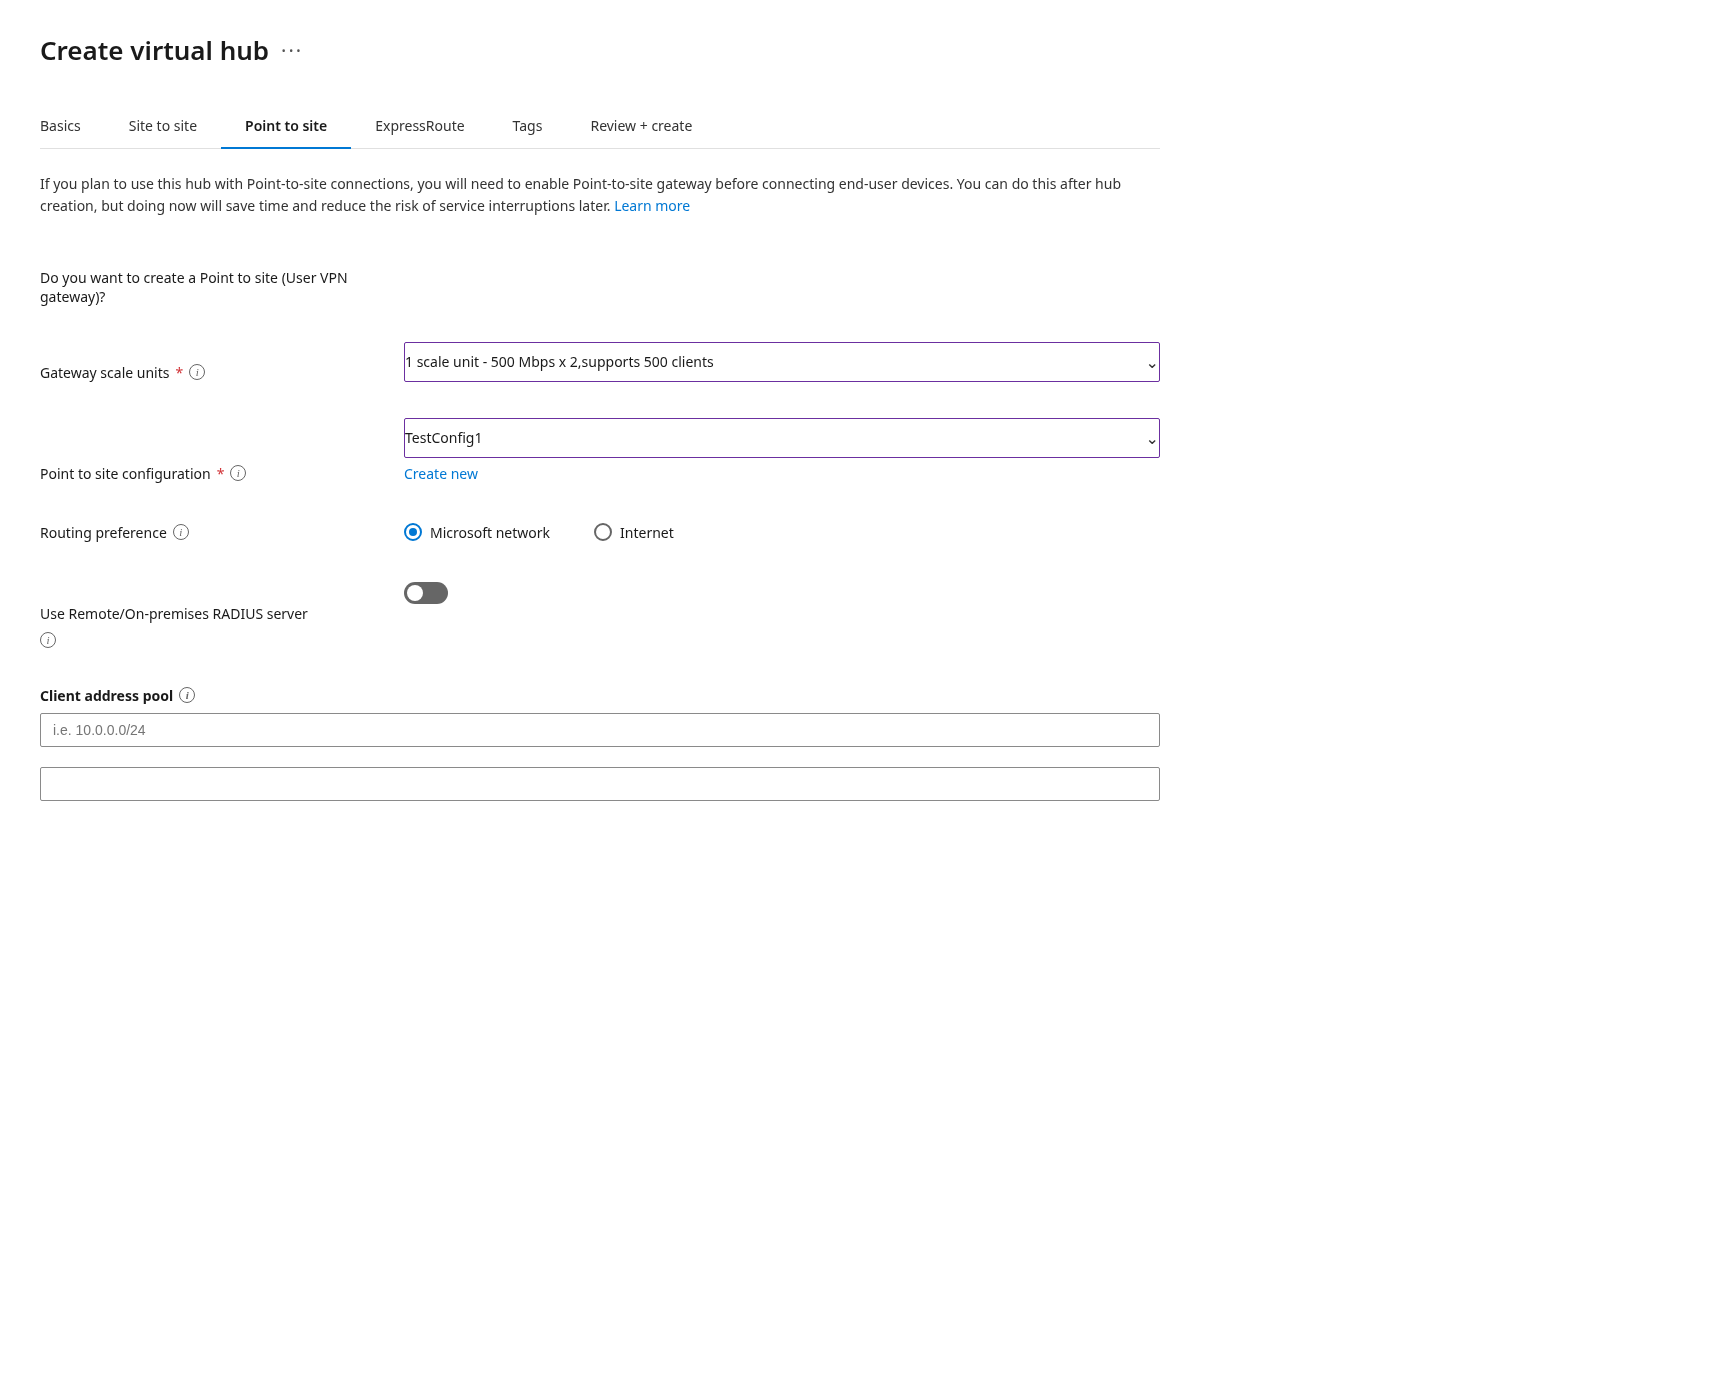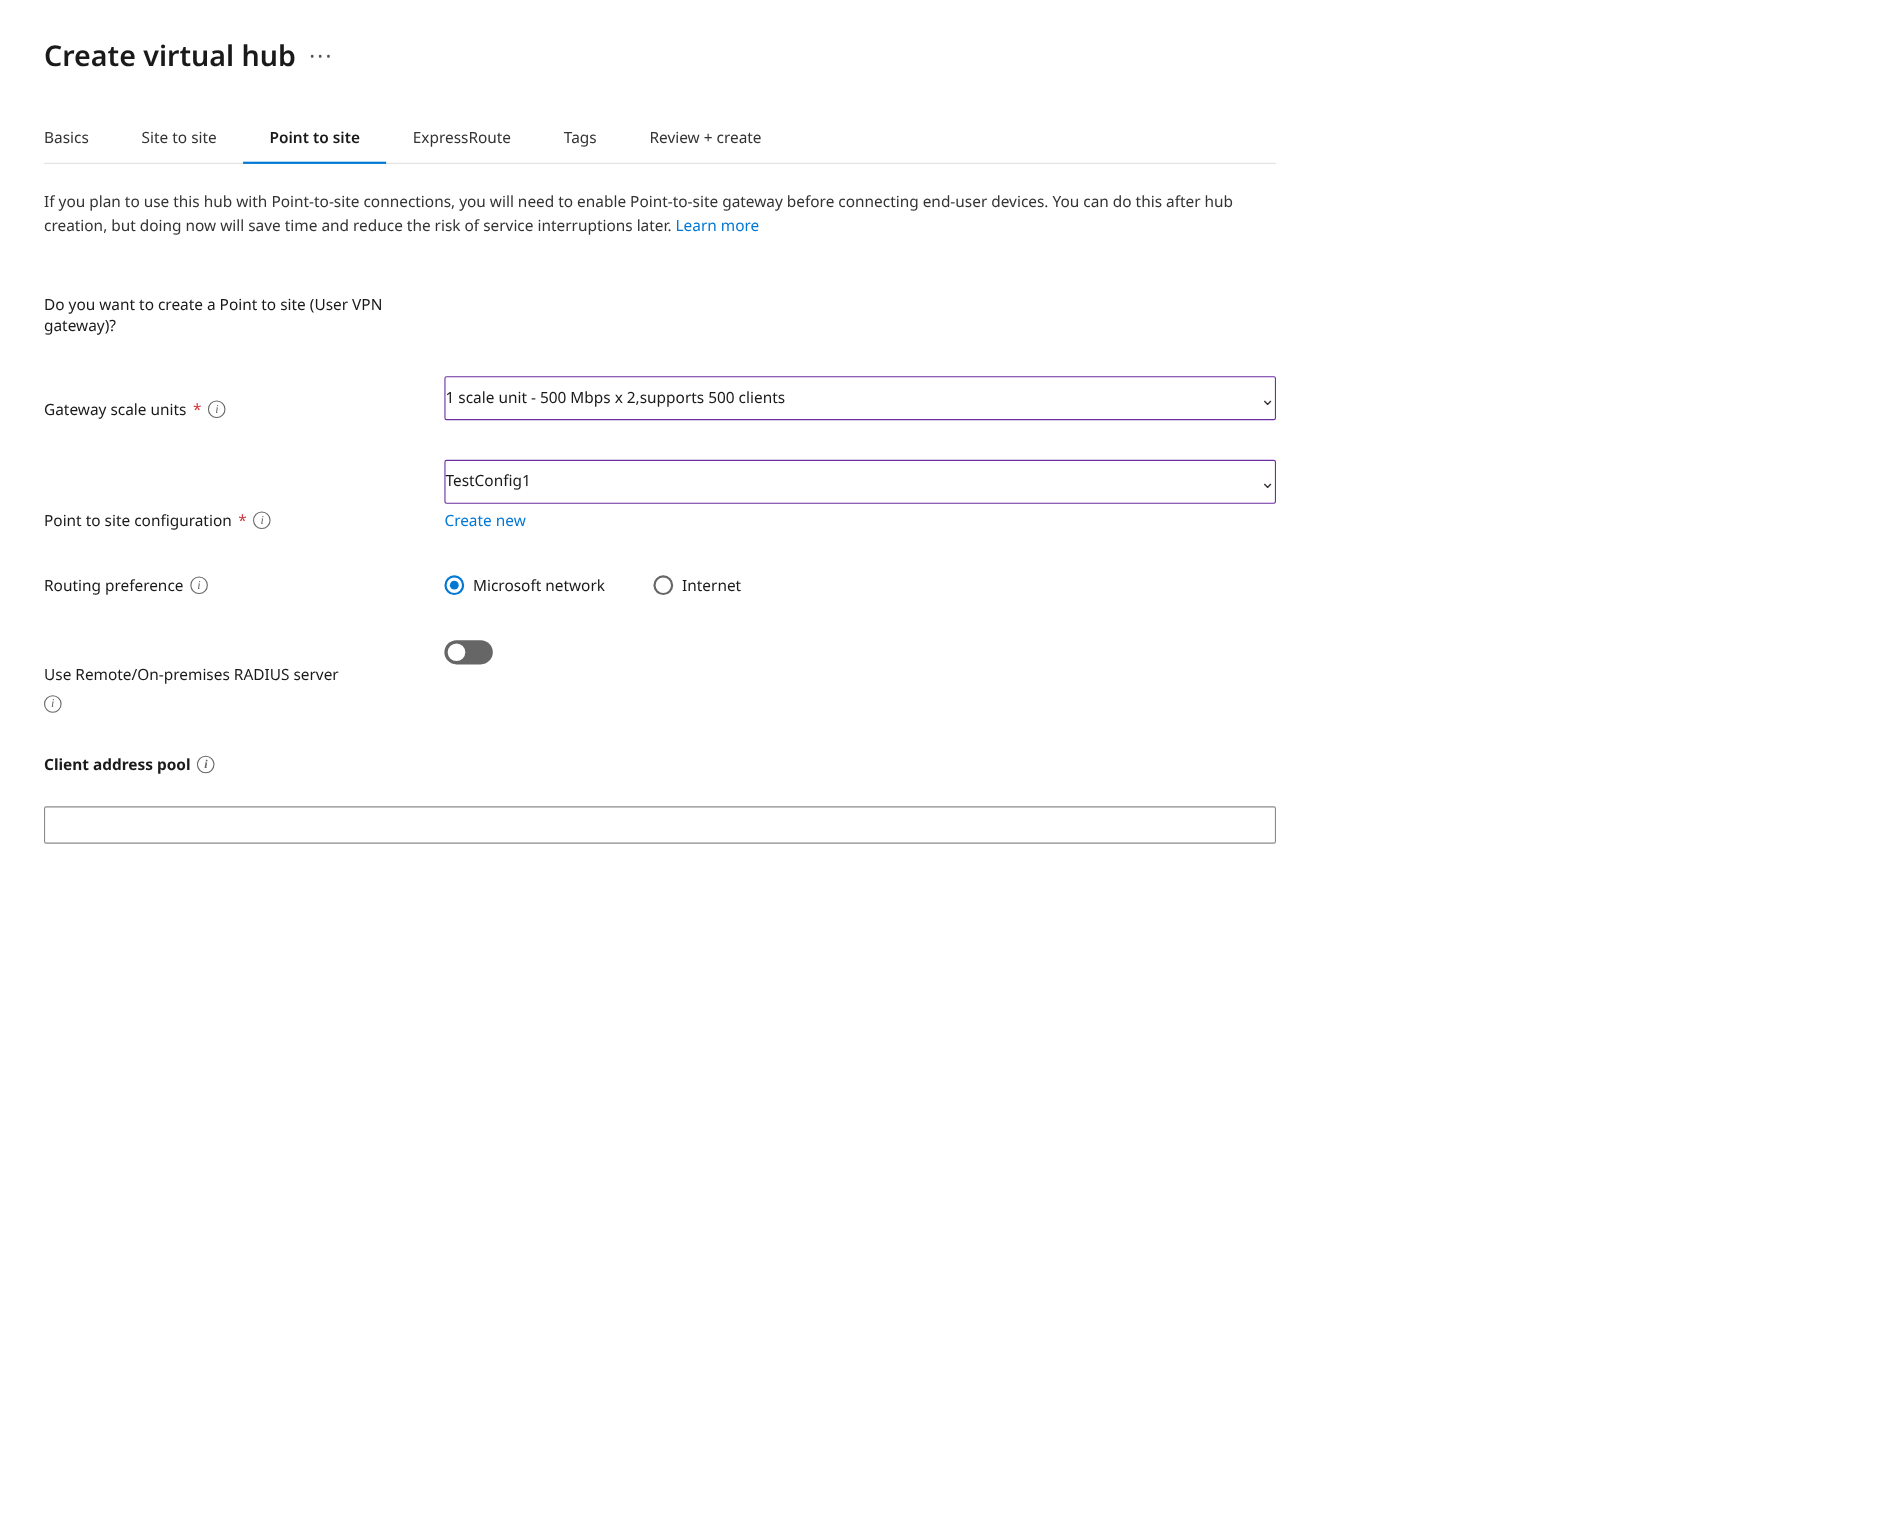--- a/index.html
+++ b/index.html
@@ -378,19 +378,20 @@
         </div>
       </div>
     </div>
   </div>
 
   <div class="subsection">
     <div class="section-header">
       <span>Client address pool</span>
       <span class="info-icon">i</span>
     </div>
+    <input type="text" class="text-input" placeholder="i.e. 10.0.0.0/24" style="">
   </div>
 
   <div class="subsection">
     <input type="text" class="text-input" style="color: rgb(26, 26, 26);" placeholder="">
   </div>
 
 </div>
 
 </body></html>

